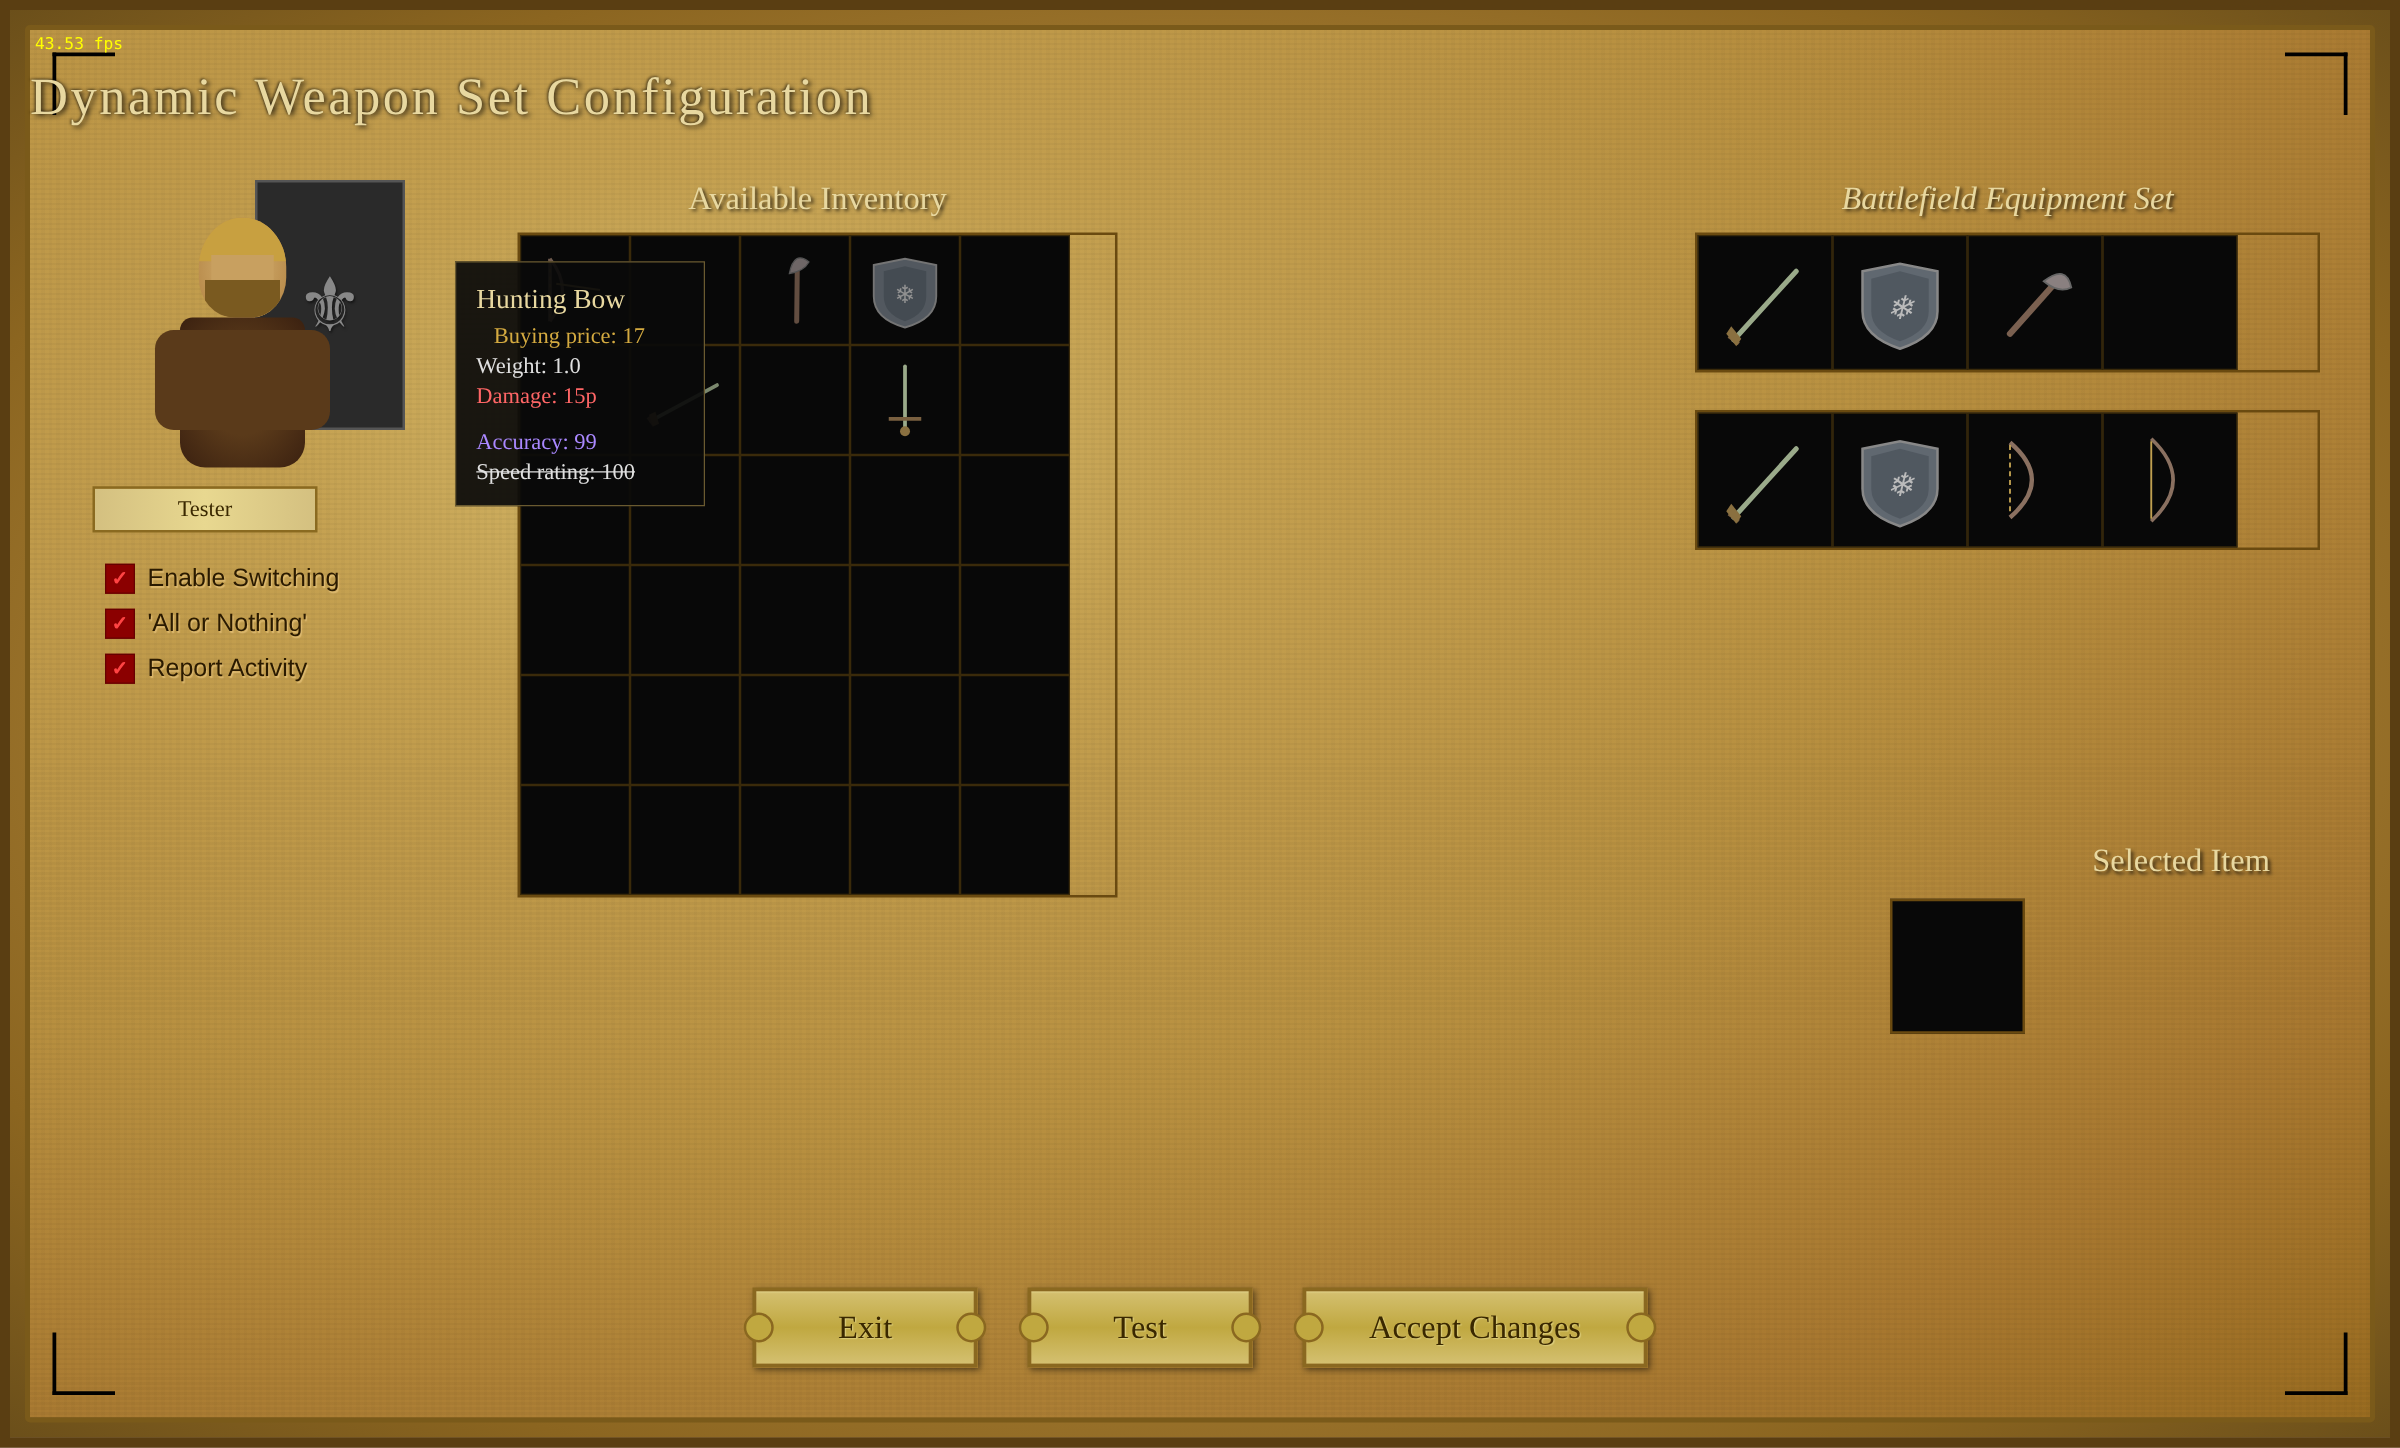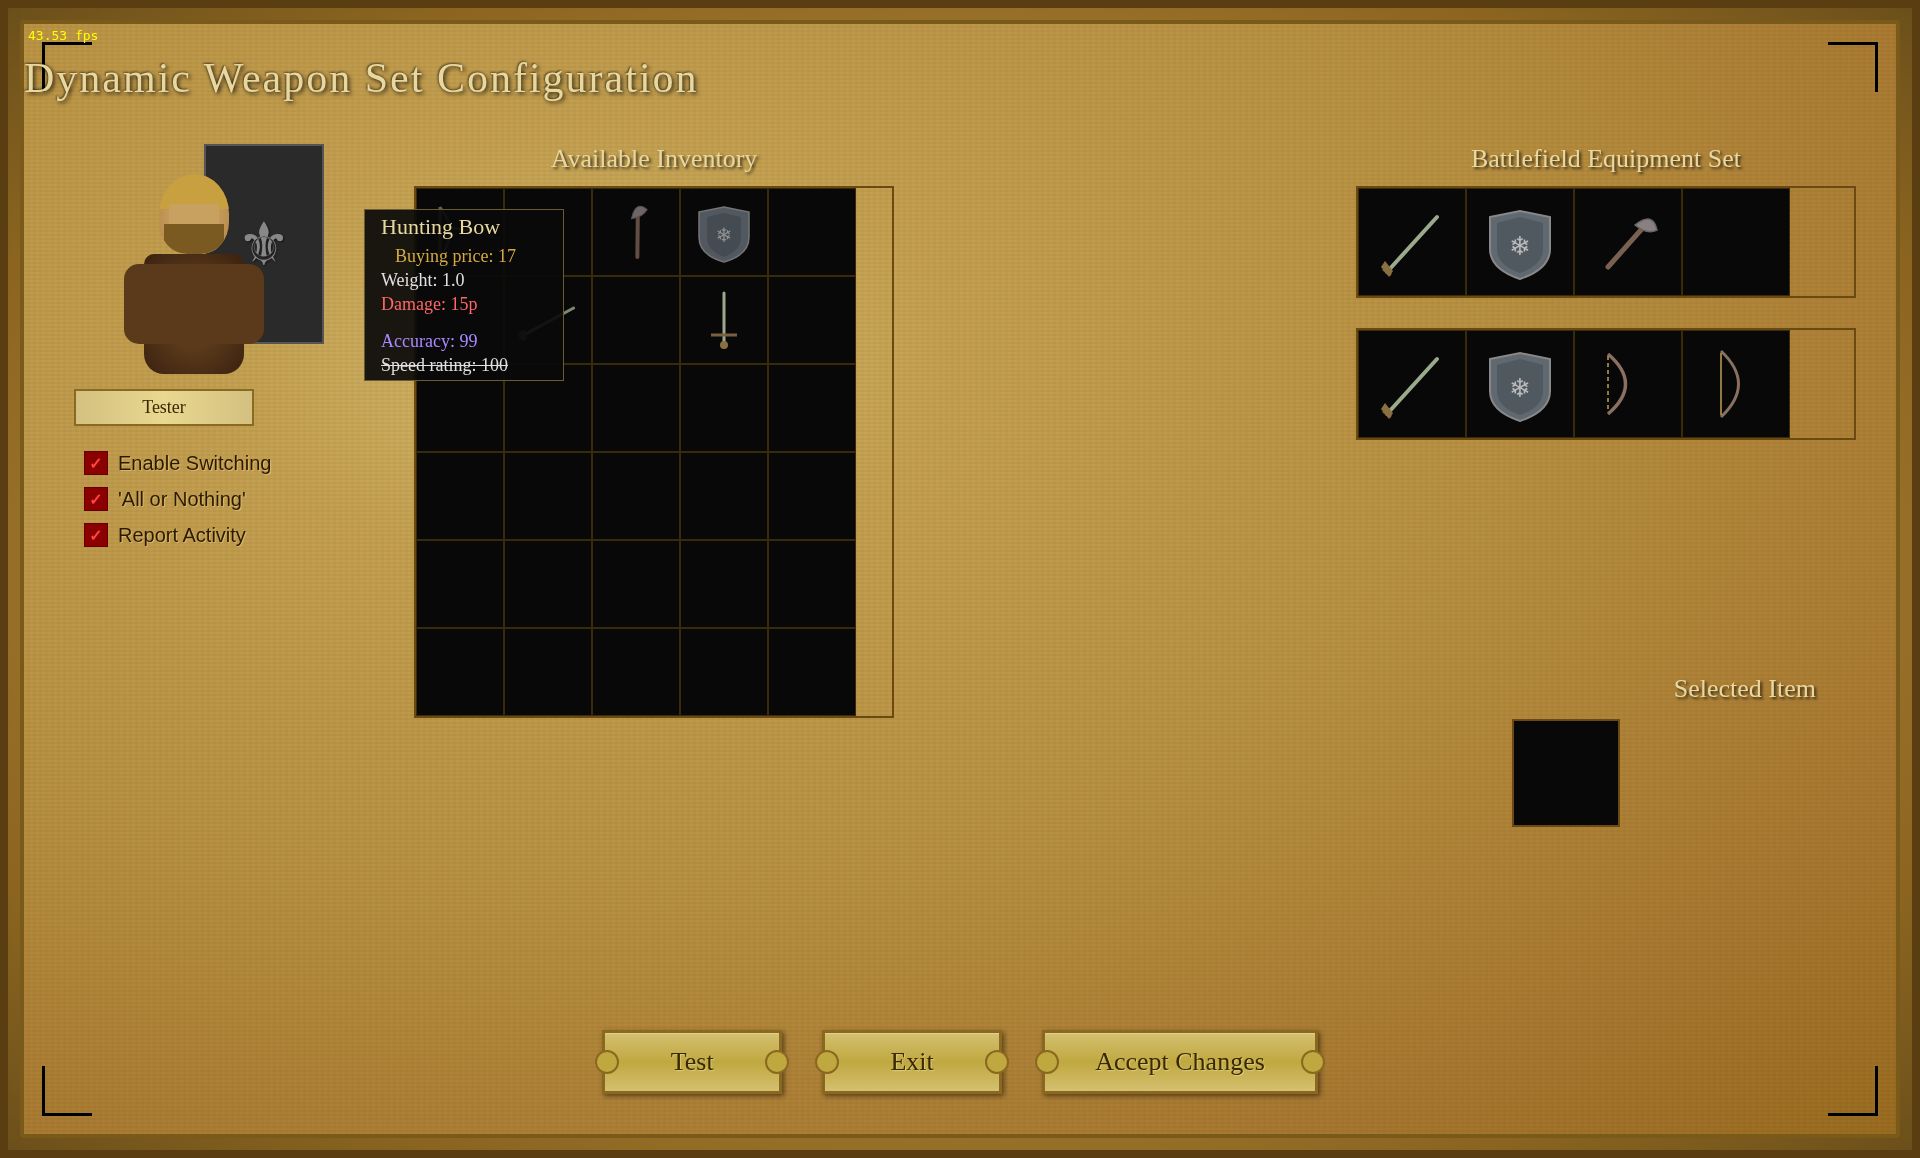--- a/index.html
+++ b/index.html
@@ -257,21 +257,21 @@
       height: 70px;
     }
 
     
     #tooltip {
       position: absolute;
       top: 185px;
       left: 340px;
       background: rgba(10,10,10,0.92);
       border: 1px solid #6a5a30;
-      padding: 4px 16px;
+      padding: 16px 16px;
       z-index: 50;
       min-width: 200px;
     }
 
     #tooltip-name {
       color: #e8d8a0;
       font-size: 22px;
       margin-bottom: 6px;
       font-family: 'Times New Roman', serif;
     }
@@ -310,20 +310,21 @@
     
     #equipment-section {
       position: absolute;
       top: 120px;
       right: 40px;
       width: 500px;
     }
 
     .equipment-set {
       margin-bottom: 30px;
+      font-style: italic;
     }
 
     .equipment-title {
       text-align: center;
       color: #e8d8a0;
       font-size: 26px;
       margin-bottom: 12px;
       text-shadow: 2px 2px 3px rgba(0,0,0,0.7);
     }
 
@@ -652,19 +653,19 @@
       </div>
 
       <div id="selected-item-section">
         <div id="selected-item-title">Selected Item</div>
         <div id="selected-item-box"></div>
       </div>
 
     </div>
 
     <div id="bottom-buttons">
+      <button class="game-button">Exit</button>
       <button class="game-button">Test</button>
-      <button class="game-button">Exit</button>
       <button class="game-button" id="accept-button">Accept Changes</button>
     </div>
 
   </div>
 </div>
 
 </body></html>

